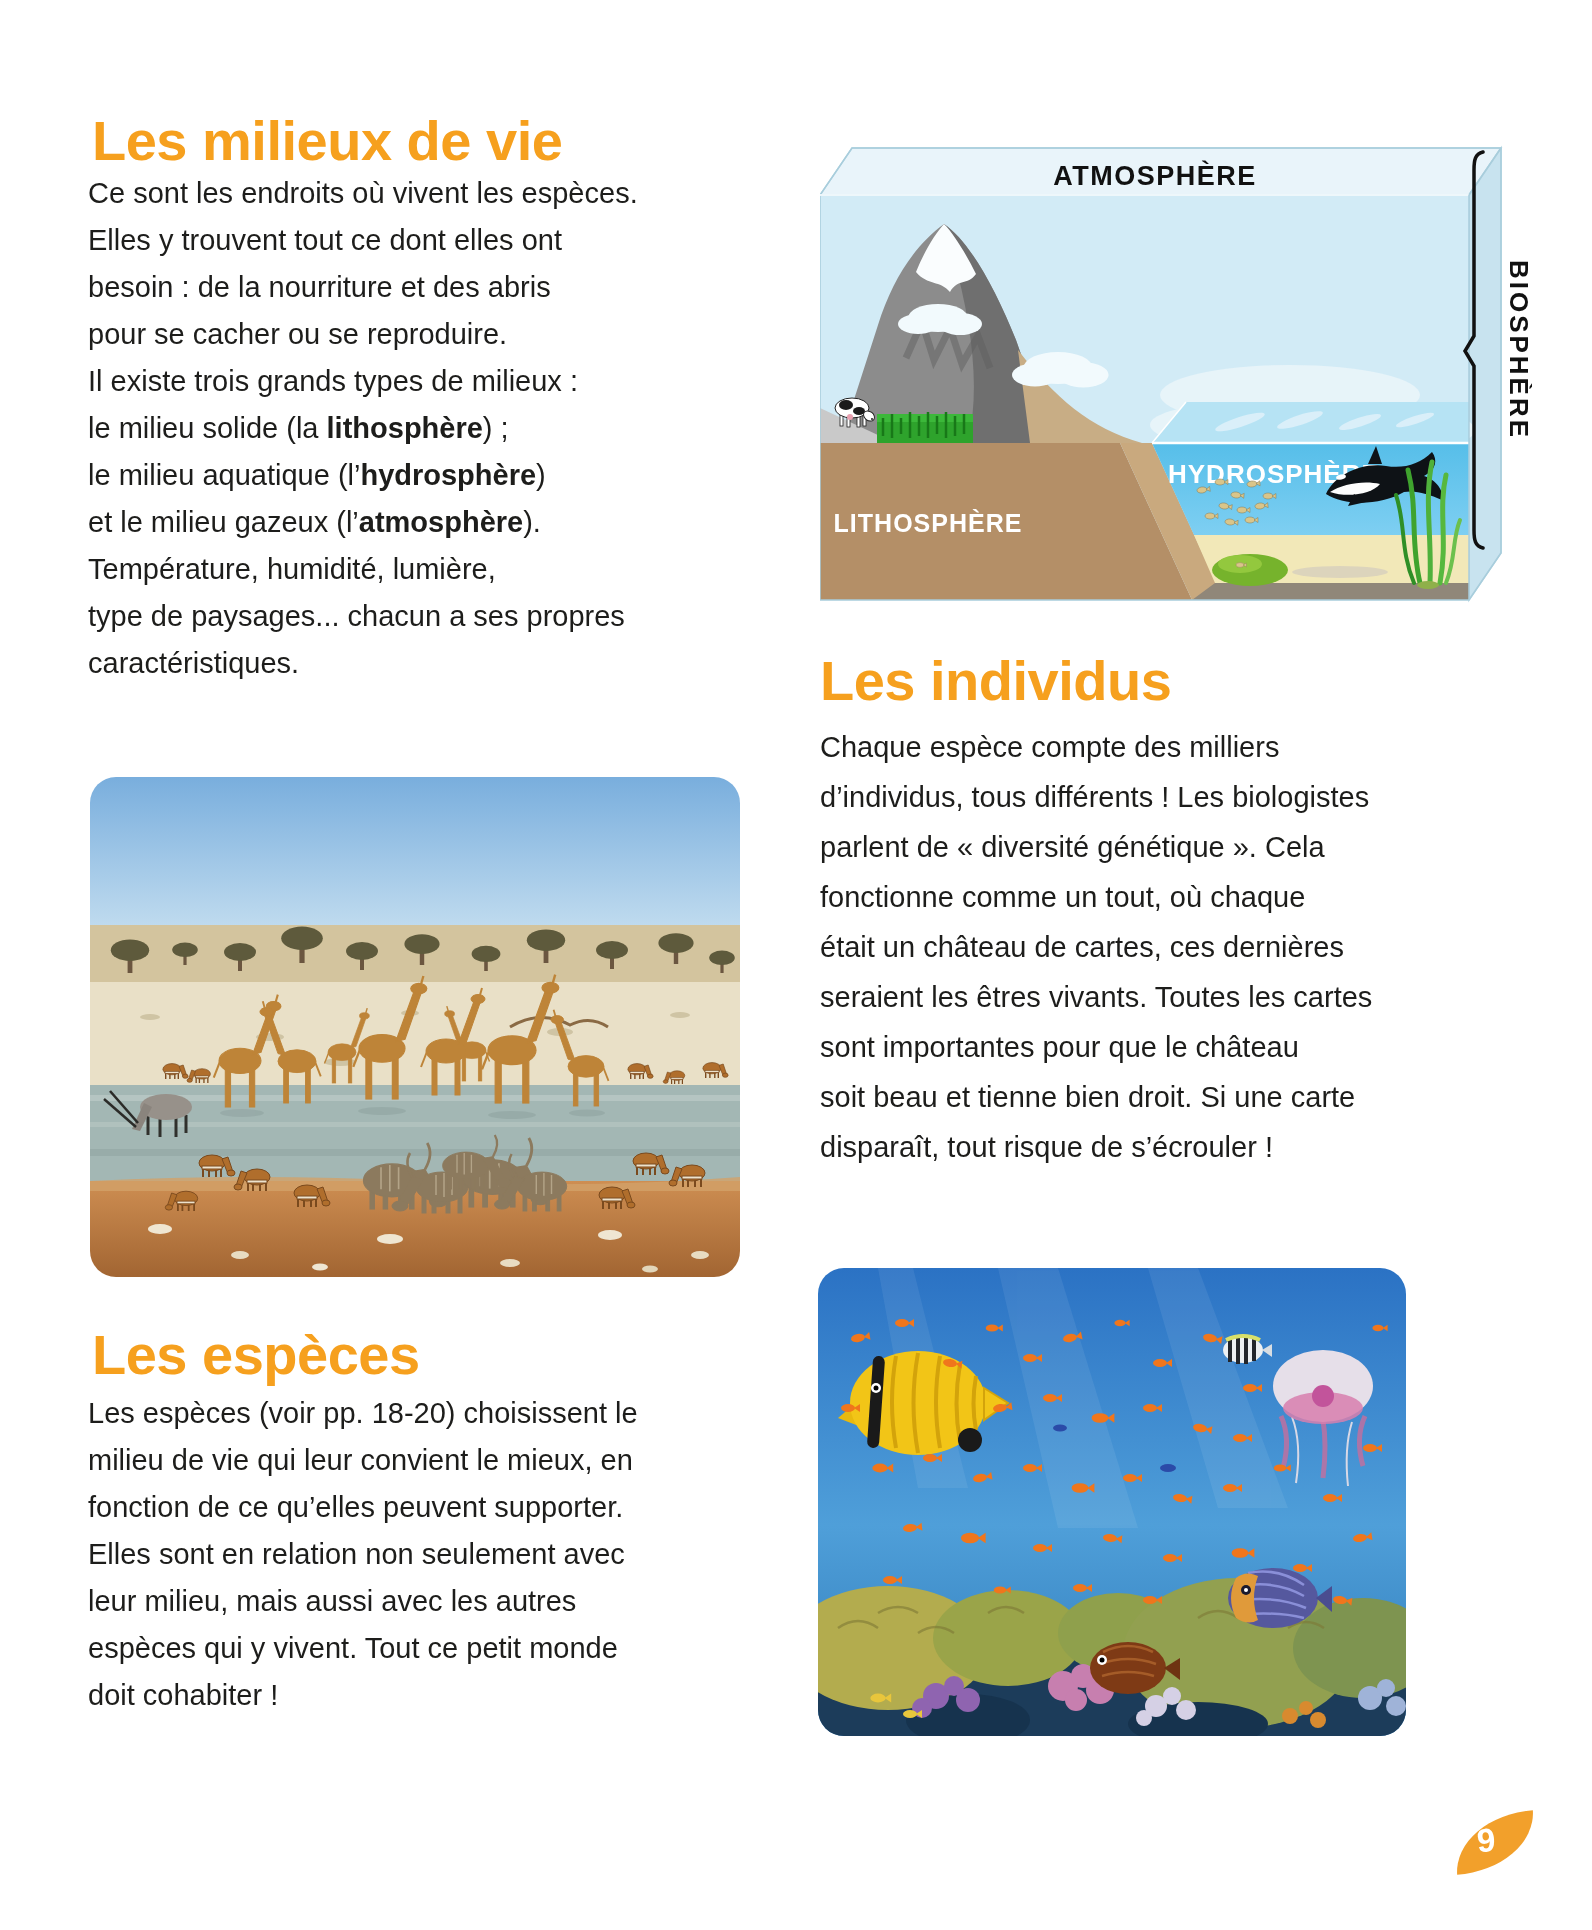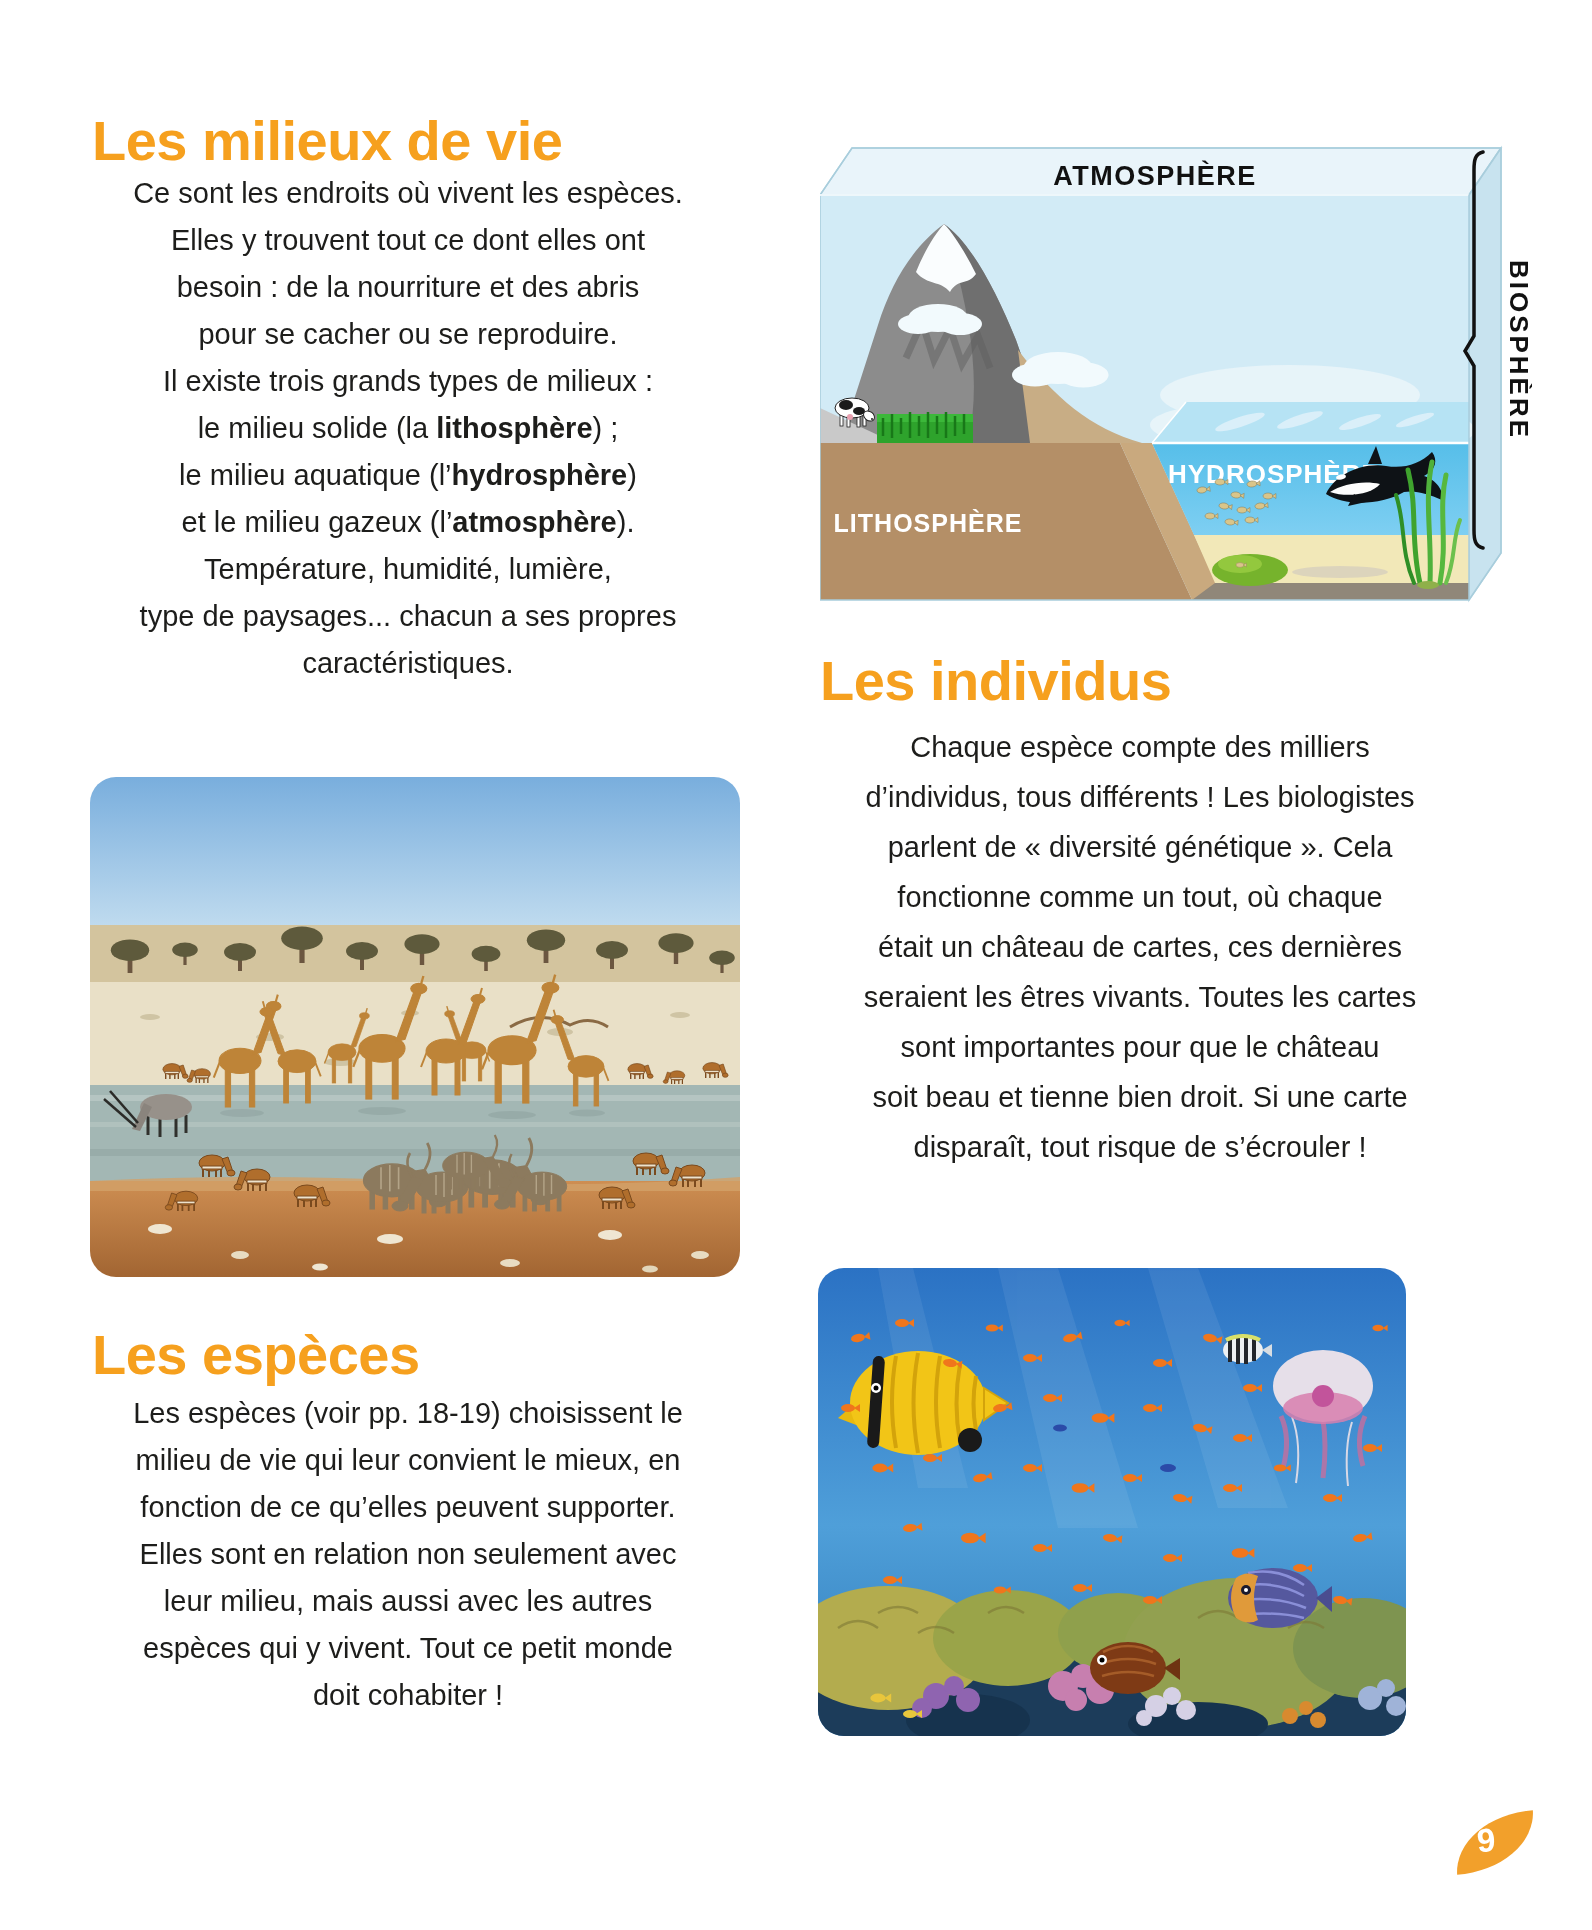--- a/index.html
+++ b/index.html
@@ -4,21 +4,21 @@
 <style>
   html,body{margin:0;padding:0;}
   body{
     width:1592px;height:1930px;position:relative;background:#ffffff;
     font-family:"Liberation Sans", sans-serif;color:#1d1d1b;overflow:hidden;
   }
   h1.sec{
     position:absolute;margin:0;font-size:56px;font-weight:bold;
     color:#F6A01E;letter-spacing:-0.5px;
   }
-  .para{position:absolute;font-size:29px;color:#1d1d1b;text-align:center;}
+  .para{position:absolute;font-size:29px;color:#1d1d1b;}
   .para .tl{white-space:pre;}
   .lh47 .tl{line-height:47px;height:47px;}
   .lh50 .tl{line-height:50px;height:50px;}
   .para .b{font-weight:bold;}
   figure{margin:0;}
   .photo{position:absolute;border-radius:26px;overflow:hidden;}
   .photo svg{display:block;}
   #diagram{position:absolute;left:820px;top:140px;width:712px;height:470px;}
   #leaf{
     position:absolute;left:1455px;top:1813px;width:80px;height:59px;
@@ -193,21 +193,21 @@
     <use href="#bok" transform="translate(602,410) scale(-1,1)"></use>
     <use href="#bok" transform="translate(522,432)"></use>
     <use href="#bok" transform="translate(96,434) scale(0.9) scale(-1,1)"></use>
   </g>
 </svg>
 </figure>
 
 <h1 class="sec" style="left:92px;top:1322px;">Les espèces</h1>
 
 <div class="para lh47" style="left:88px;top:1390px;width:640px;">
-    <div class="tl"><span>Les espèces (voir pp. 18-19) choisissent le</span></div>
+    <div class="tl"><span>Les espèces (voir pp. 18-20) choisissent le</span></div>
     <div class="tl"><span>milieu de vie qui leur convient le mieux, en</span></div>
     <div class="tl"><span>fonction de ce qu’elles peuvent supporter.</span></div>
     <div class="tl"><span>Elles sont en relation non seulement avec</span></div>
     <div class="tl"><span>leur milieu, mais aussi avec les autres</span></div>
     <div class="tl"><span>espèces qui y vivent. Tout ce petit monde</span></div>
     <div class="tl"><span>doit cohabiter !</span></div>
   </div>
 
 <figure id="diagram">
 <svg width="712" height="470" viewBox="0 0 712 470">

